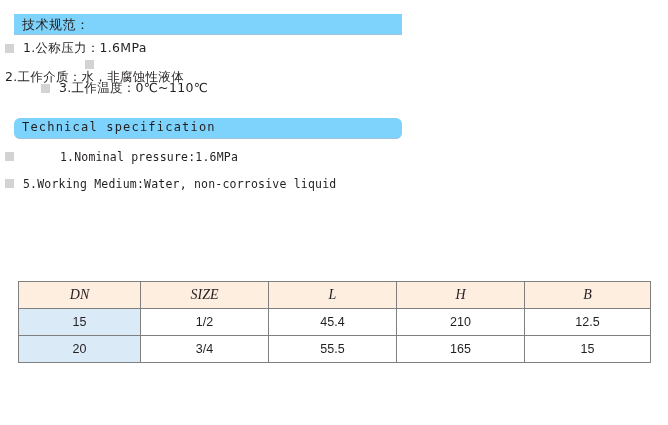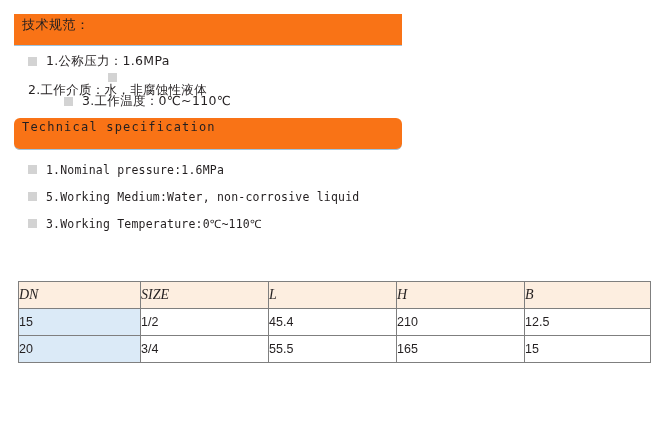--- a/index.html
+++ b/index.html
@@ -20,47 +20,46 @@
     width: 668px;
     height: 425px;
     box-sizing: border-box;
   }
 
   
   .section-head {
     position: absolute;
     left: 14px;
     width: 388px;
-    height: 32px;
-    background: #f97316;
+    height: 21px;
+    background: #7dd3fc;
     border-bottom: 1px solid #9fc4de;
     box-sizing: border-box;
   }
   .section-head .head-text {
     position: absolute;
     left: 8px;
     top: 2px;
     font-size: 13px;
     color: #231f20;
     white-space: nowrap;
   }
   #head-cn { top: 14px; }
   #head-en { top: 118px; border-radius: 6px; }
   #head-cn .head-text { font-family: "DejaVu Sans", sans-serif; font-size: 13px; letter-spacing: 0.5px; }
   #head-en .head-text { font-family: "DejaVu Sans Mono", monospace; font-size: 12px; letter-spacing: 1.2px; }
 
   
   .spec-item {
     position: absolute;
-    left: 28px;
+    left: 5px;
     height: 17px;
     display: flex;
     align-items: center;
     white-space: nowrap;
-    margin-top: 13px;
   }
   .bullet {
     width: 9px;
     height: 9px;
     background: #d3d3d3;
     display: inline-block;
     margin-right: 9px;
     flex: 0 0 auto;
   }
   .spec-text-cn {
@@ -81,21 +80,21 @@
     position: absolute;
     left: 18px;
     top: 281px;
     border-collapse: collapse;
     table-layout: fixed;
     width: 632px;
   }
   .spec-table td, .spec-table th {
     border: 1px solid #7f7f7f;
     height: 26px;
-    text-align: left;
+    text-align: center;
     vertical-align: middle;
     font-size: 12.5px;
     font-family: "Liberation Sans", sans-serif;
     padding: 0;
   }
   .spec-table thead td {
     background: #fdeee0;
     font-style: italic;
     font-weight: normal;
     font-size: 14px;
@@ -129,31 +128,27 @@
   </div>
   <div class="spec-item" style="top:80px;padding-left:36px;">
     <span class="bullet"></span>
     <span class="spec-text-cn">3.工作温度：0℃~110℃</span>
   </div>
 
   <div class="section-head" id="head-en">
     <span class="head-text">Technical specification</span>
   </div>
 
-  <div class="spec-item" style="top:148px;">
+  <div class="spec-item" style="top:148px;gap:37px;">
     <span class="bullet"></span>
     <span class="spec-text-en">1.Nominal pressure:1.6MPa</span>
   </div>
   <div class="spec-item" style="top:175px;">
     <span class="bullet"></span>
     <span class="spec-text-en">5.Working Medium:Water, non-corrosive liquid</span>
-  </div>
-  <div class="spec-item" style="top:202px;">
-    <span class="bullet"></span>
-    <span class="spec-text-en">3.Working Temperature:0℃~110℃</span>
   </div>
 
   <table class="spec-table">
     <colgroup>
       <col class="c0">
         <col class="c1">
         <col class="c2">
         <col class="c3">
         <col class="c4">
     </colgroup>

